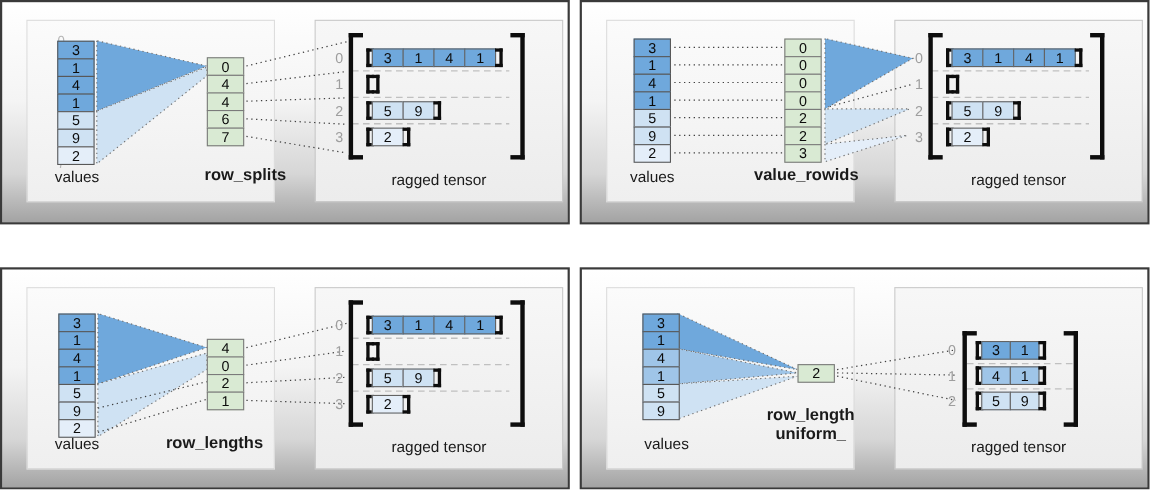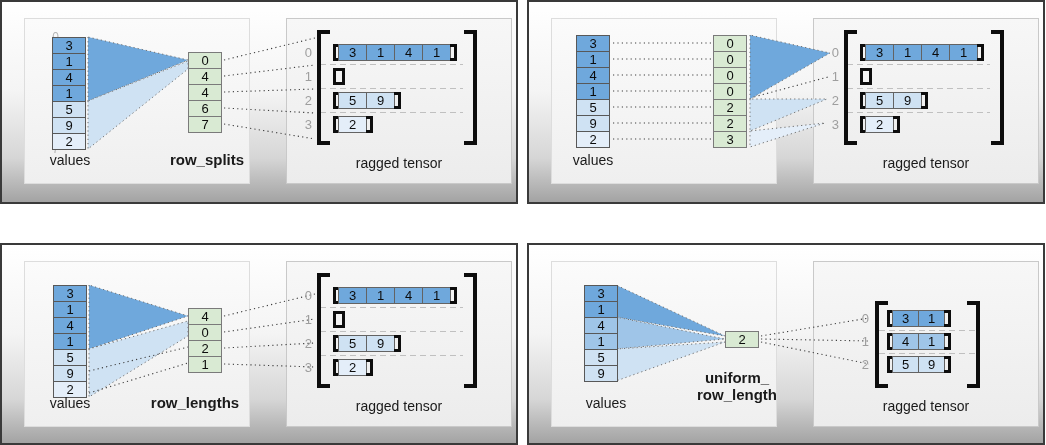--- a/index.html
+++ b/index.html
@@ -95,21 +95,21 @@
         <div class="vcell sh-xlight">2</div>
       </div>
     <div class="stack green" style="left:186px;top:50px;">
         <div class="vcell">0</div>
         <div class="vcell">4</div>
         <div class="vcell">4</div>
         <div class="vcell">6</div>
         <div class="vcell">7</div>
       </div>
     <div class="lbl" style="left:28px;top:150px;width:80px;">values</div>
-    <div class="lbl bold" style="left:150px;top:149px;width:110px;">row_splits</div>
+    <div class="lbl bold" style="left:166px;top:149px;width:110px;">row_splits</div>
     <div class="bigb l" style="left:315px;top:28px;height:115px;"></div>
     <div class="bigb r" style="left:462px;top:28px;height:115px;"></div>
     <div class="tensor-rows" style="left:296px;top:42px;">
         <div class="trow">
           <div class="tlabel">0</div>
           <div class="cap cap-l"></div>
           <div class="tcell sh-dark">3</div>
           <div class="tcell sh-dark">1</div>
           <div class="tcell sh-dark">4</div>
           <div class="tcell sh-dark">1</div>
@@ -174,20 +174,21 @@
     <div class="stack green" style="left:184px;top:33px;">
         <div class="vcell">0</div>
         <div class="vcell">0</div>
         <div class="vcell">0</div>
         <div class="vcell">0</div>
         <div class="vcell">2</div>
         <div class="vcell">2</div>
         <div class="vcell">3</div>
       </div>
     <div class="lbl" style="left:24px;top:150px;width:80px;">values</div>
+    <div class="lbl bold" style="left:142px;top:149px;width:124px;">value_rowids</div>
     <div class="bigb l" style="left:315px;top:28px;height:115px;"></div>
     <div class="bigb r" style="left:462px;top:28px;height:115px;"></div>
     <div class="tensor-rows" style="left:296px;top:42px;">
         <div class="trow">
           <div class="tlabel">0</div>
           <div class="cap cap-l"></div>
           <div class="tcell sh-dark">3</div>
           <div class="tcell sh-dark">1</div>
           <div class="tcell sh-dark">4</div>
           <div class="tcell sh-dark">1</div>
@@ -313,22 +314,22 @@
         <div class="vcell sh-mid">4</div>
         <div class="vcell sh-mid">1</div>
         <div class="vcell sh-light">5</div>
         <div class="vcell sh-light">9</div>
       </div>
     <div class="stack green" style="left:196px;top:86px;">
         <div class="vcell">2</div>
       </div>
     <div class="lbl" style="left:37px;top:150px;width:80px;">values</div>
     <div class="lbl bold" style="left:148px;top:124px;width:120px;line-height:17px;">
+      <div>row_length</div>
       <div>uniform_</div>
-      <div>row_length</div>
     </div>
     <div class="bigb l" style="left:346px;top:56px;height:87px;"></div>
     <div class="bigb r" style="left:438px;top:56px;height:87px;"></div>
     <div class="tensor-rows" style="left:328px;top:65px;">
         <div class="trow">
           <div class="tlabel">0</div>
           <div class="cap cap-l"></div>
           <div class="tcell sh-dark">3</div>
           <div class="tcell sh-dark">1</div>
           <div class="cap cap-r"></div>

